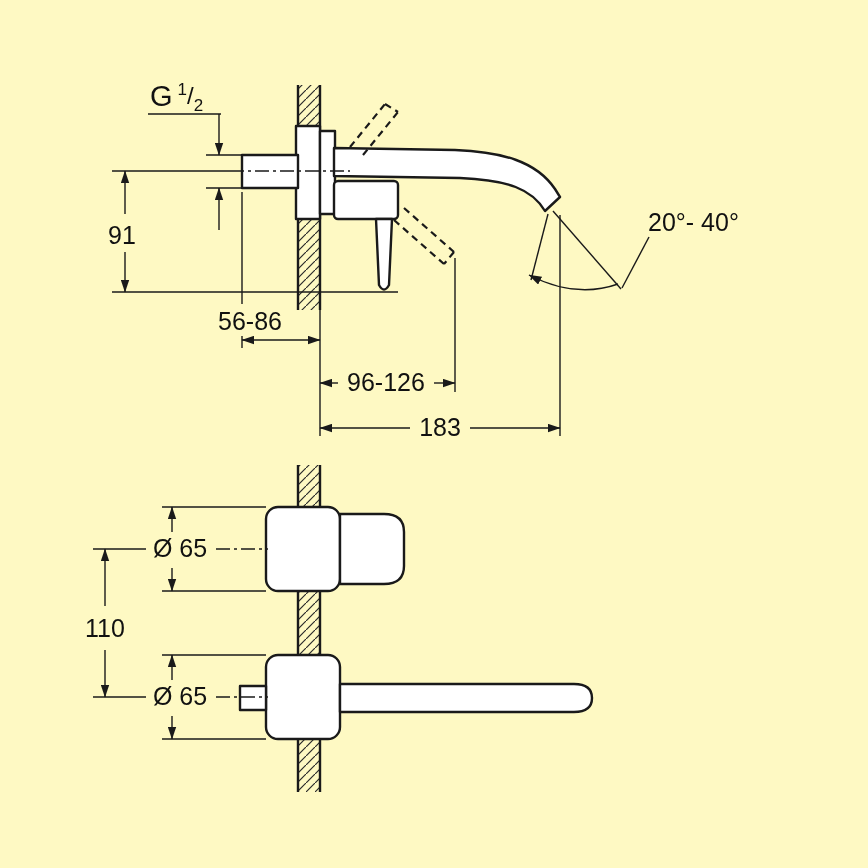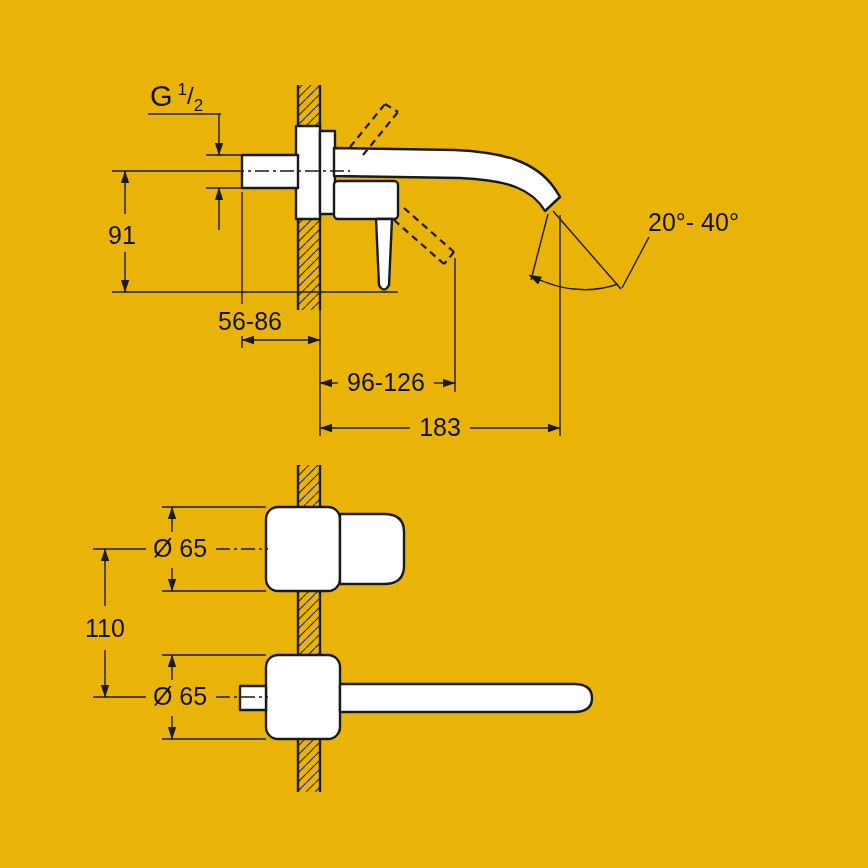--- a/index.html
+++ b/index.html
@@ -1,16 +1,16 @@
 <!DOCTYPE html>
 <html><head>
 <meta charset="utf-8">
 <style>
   html,body{margin:0;padding:0;background:#ffffff;}
-  .page{width:868px;height:868px;background:#eab308;position:relative;overflow:hidden;}
+  .page{width:868px;height:868px;background:#fef9c3;position:relative;overflow:hidden;}
   svg{display:block;}
   .outline{fill:#ffffff;stroke:#1a1a1a;stroke-width:2.4;stroke-linejoin:round;}
   .thin{stroke:#1a1a1a;stroke-width:1.4;fill:none;}
   .thick{stroke:#1a1a1a;stroke-width:2.4;fill:none;}
   .dash{stroke:#1a1a1a;stroke-width:2.2;fill:none;stroke-dasharray:7 5;}
   .cline{stroke:#1a1a1a;stroke-width:1.4;fill:none;stroke-dasharray:14 4 3 4;}
   .dimtext{font-family:"Liberation Sans","DejaVu Sans",sans-serif;font-size:25px;fill:#111111;}
   .big{font-size:29px;}
   .fracsmall{font-size:17px;}
   .fracslash{font-size:24px;}

